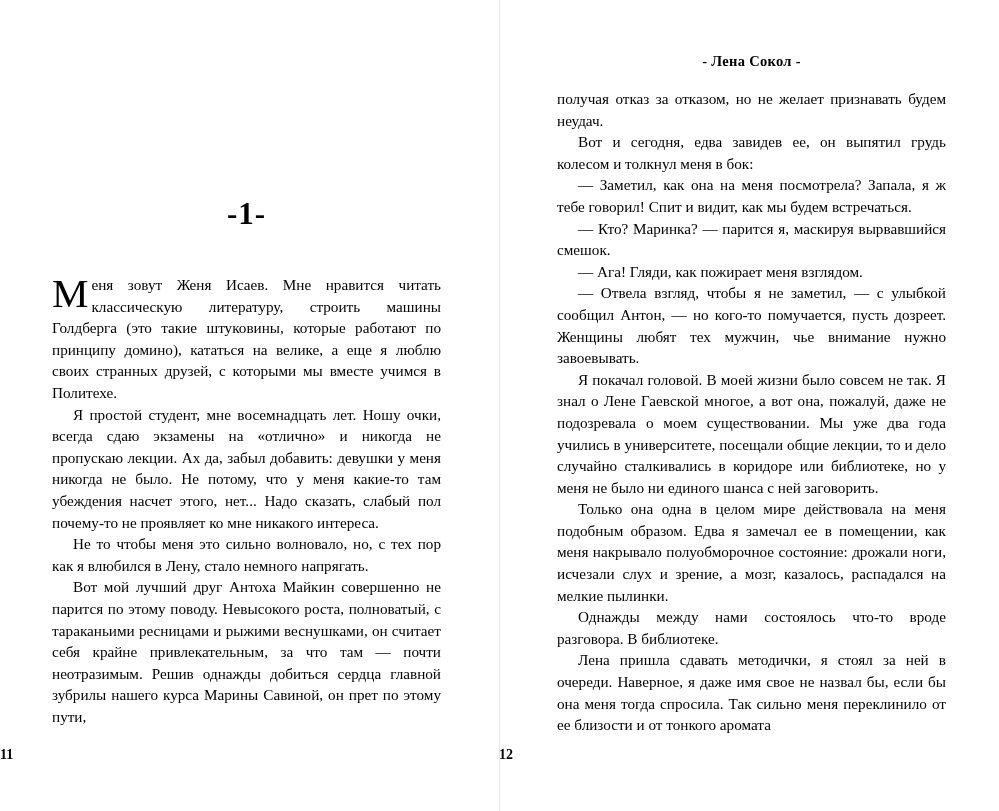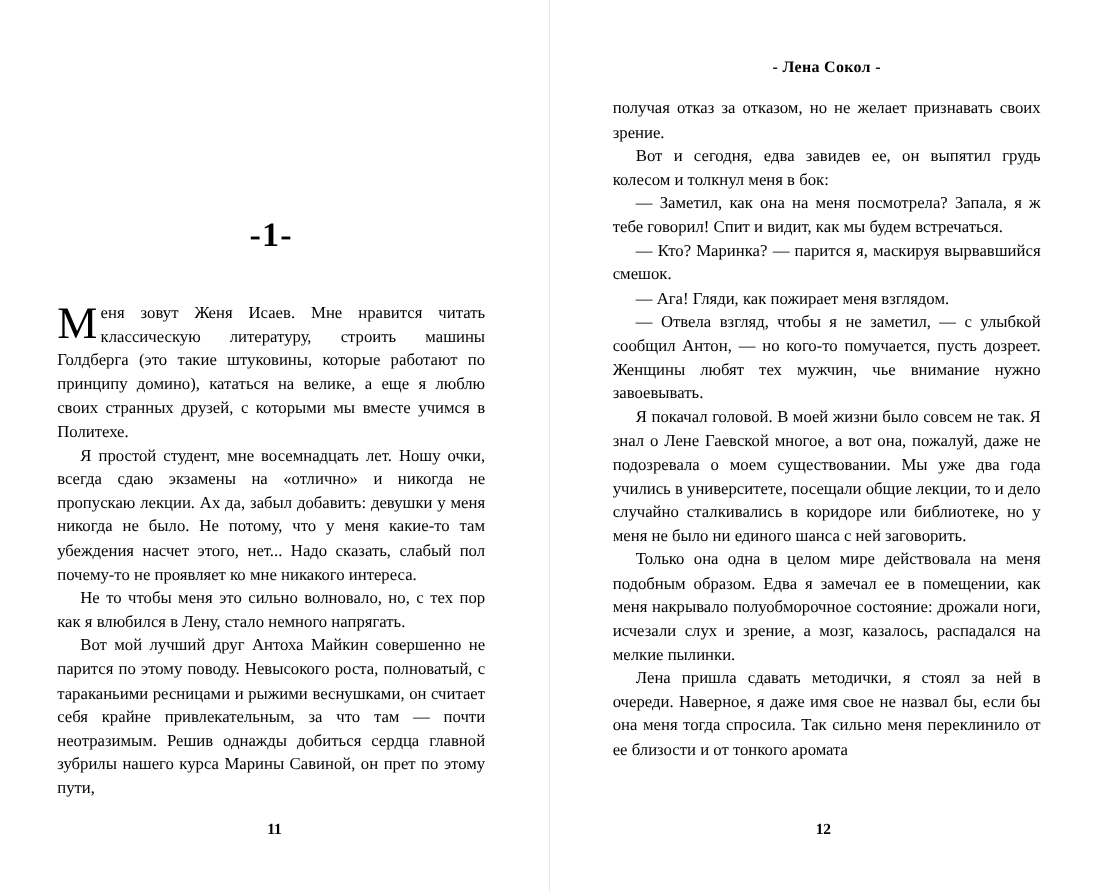--- a/index.html
+++ b/index.html
@@ -79,21 +79,21 @@
     line-height: 34px;
     font-weight: normal;
     padding-right: 3px;
     padding-top: 2px;
   }
   .folio {
     position: absolute;
     bottom: 48px;
     left: 0;
     width: 100%;
-    text-align: center;
+    text-align: left;
     font-size: 14px;
     font-weight: bold;
   }
   .right .body-text {
     margin-top: 0;
   }
 </style>
 </head>
 <body>
 
@@ -108,26 +108,27 @@
       <p>Вот мой лучший друг Антоха Майкин совершенно не парится по этому поводу. Невысокого роста, полноватый, с тараканьими ресницами и рыжими веснушками, он считает себя крайне привлекательным, за что там — почти неотразимым. Решив однажды добиться сердца главной зубрилы нашего курса Марины Савиной, он прет по этому пути,</p>
     </div>
     <div class="folio">11</div>
   </div>
 
   <div class="gutter"></div>
 
   <div class="page right">
     <div class="running-head">- Лена Сокол -</div>
     <div class="body-text">
-      <p class="first">получая отказ за отказом, но не желает признавать своих зрение.</p>
+      <p class="first">получая отказ за отказом, но не желает признавать будем неудач.</p>
       <p>Вот и сегодня, едва завидев ее, он выпятил грудь колесом и толкнул меня в бок:</p>
       <p>— Заметил, как она на меня посмотрела? Запала, я ж тебе говорил! Спит и видит, как мы будем встречаться.</p>
       <p>— Кто? Маринка? — парится я, маскируя вырвавшийся смешок.</p>
       <p>— Ага! Гляди, как пожирает меня взглядом.</p>
       <p>— Отвела взгляд, чтобы я не заметил, — с улыбкой сообщил Антон, — но кого-то помучается, пусть дозреет. Женщины любят тех мужчин, чье внимание нужно завоевывать.</p>
       <p>Я покачал головой. В моей жизни было совсем не так. Я знал о Лене Гаевской многое, а вот она, пожалуй, даже не подозревала о моем существовании. Мы уже два года учились в университете, посещали общие лекции, то и дело случайно сталкивались в коридоре или библиотеке, но у меня не было ни единого шанса с ней заговорить.</p>
       <p>Только она одна в целом мире действовала на меня подобным образом. Едва я замечал ее в помещении, как меня накрывало полуобморочное состояние: дрожали ноги, исчезали слух и зрение, а мозг, казалось, распадался на мелкие пылинки.</p>
+      <p>Однажды между нами состоялось что-то вроде разговора. В библиотеке.</p>
       <p>Лена пришла сдавать методички, я стоял за ней в очереди. Наверное, я даже имя свое не назвал бы, если бы она меня тогда спросила. Так сильно меня переклинило от ее близости и от тонкого аромата</p>
     </div>
     <div class="folio">12</div>
   </div>
 
 </div>
 
 </body></html>

